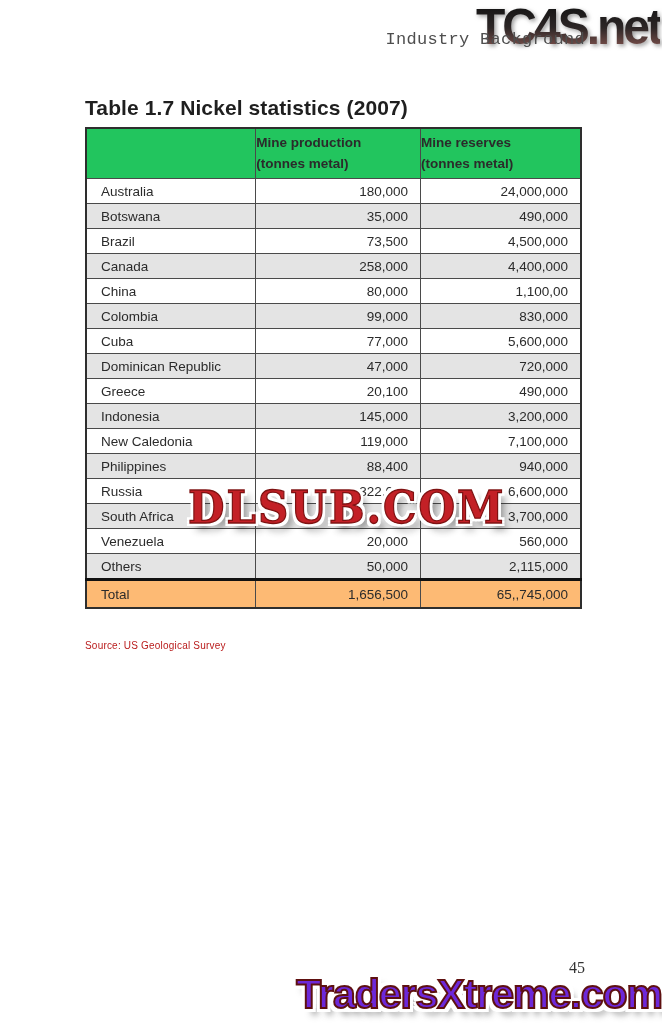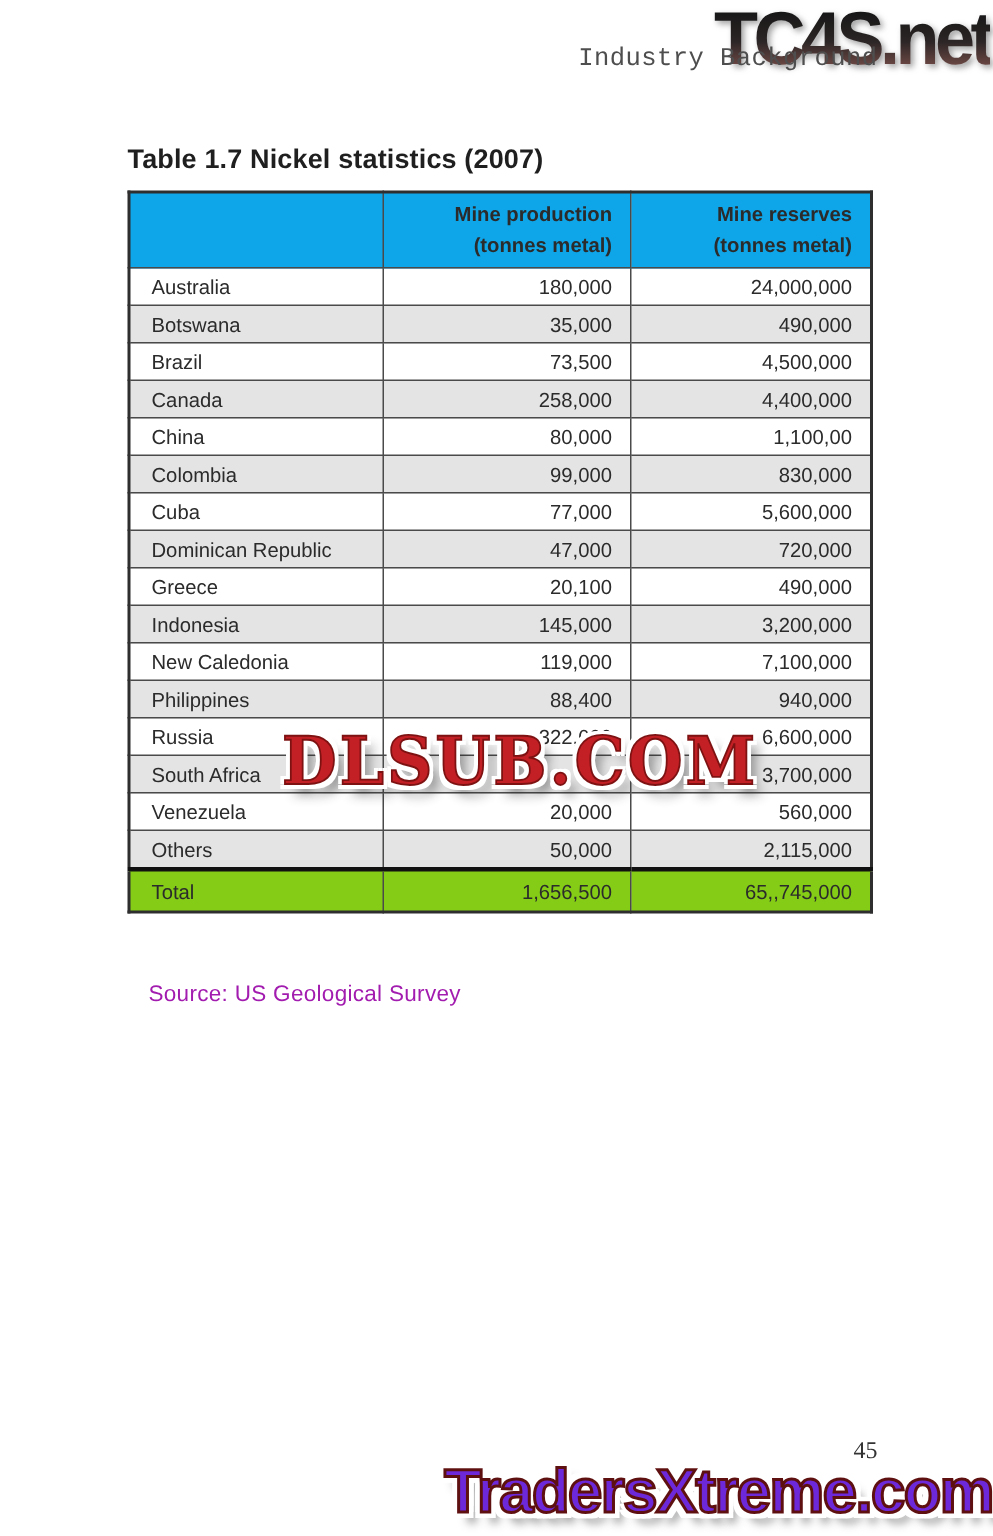--- a/index.html
+++ b/index.html
@@ -23,60 +23,60 @@
     filter: drop-shadow(2px 2px 2px rgba(80,80,80,0.55));
   }
   .top-subtitle {
     position:absolute; top:30px; right:77px;
     font-size:17px; color:#4e4e4e; letter-spacing:0.3px;font-family:Liberation Mono, monospace;
   }
 
   
   .table-title {
     position:absolute; left:85px; top:96px; margin:0;
-    font-size:18px; font-weight:bold; color:#1f1f1f;
+    font-size:21px; font-weight:bold; color:#1f1f1f;
     letter-spacing:0.1px;
   }
 
   
   table.stats {
     position:absolute; left:85px; top:127px;
     width:497px; border-collapse:collapse;
     font-size:13.5px; color:#2b2b2b;
     border:2px solid #2e2e2e;
   }
   table.stats th, table.stats td { border:1px solid #4a4a4a; }
   table.stats thead th {
-    background:#0ea5e9; font-weight:bold;
-    text-align:right; vertical-align:middle;
+    background:#22c55e; font-weight:bold;
+    text-align:left; vertical-align:middle;
     padding:3px 12px 3px 0; line-height:1.5;
     height:43px;
   }
   table.stats thead th.col-country { width:163px; }
   table.stats thead th.col-production { width:168px; }
   table.stats thead th.col-reserves { width:162px; }
   table.stats tbody td {
     height:24px; padding:0 12px 0 0; text-align:right;
     white-space:nowrap;
   }
   table.stats tbody td:first-child,
   table.stats tfoot td:first-child {
     text-align:left; padding:0 0 0 14px;
   }
   table.stats tbody tr:nth-child(even) { background:#e4e4e4; }
   table.stats tfoot td {
     border-top:3px solid #111;
     height:26px; padding:0 12px 0 0; text-align:right;
-    background:#84cc16; white-space:nowrap;margin-top:16px;
+    background:#fdba74; white-space:nowrap;margin-top:16px;
   }
 
   
   .source {
-    position:absolute; left:85px; top:640px; margin:14px;
-    font-size:15px; color:#a21caf; letter-spacing:0.2px;
+    position:absolute; left:85px; top:640px; margin:0;
+    font-size:10px; color:#b91c1c; letter-spacing:0.2px;
   }
 
   
   .watermark-center {
     position:absolute; left:188px; top:482px;
     font-family:"DejaVu Serif", serif;
     font-weight:bold; font-size:42px; letter-spacing:2px;
     transform:scaleY(1.05); transform-origin:top left;
     color:#c32026;
     -webkit-text-stroke:1.2px #7e1212;

